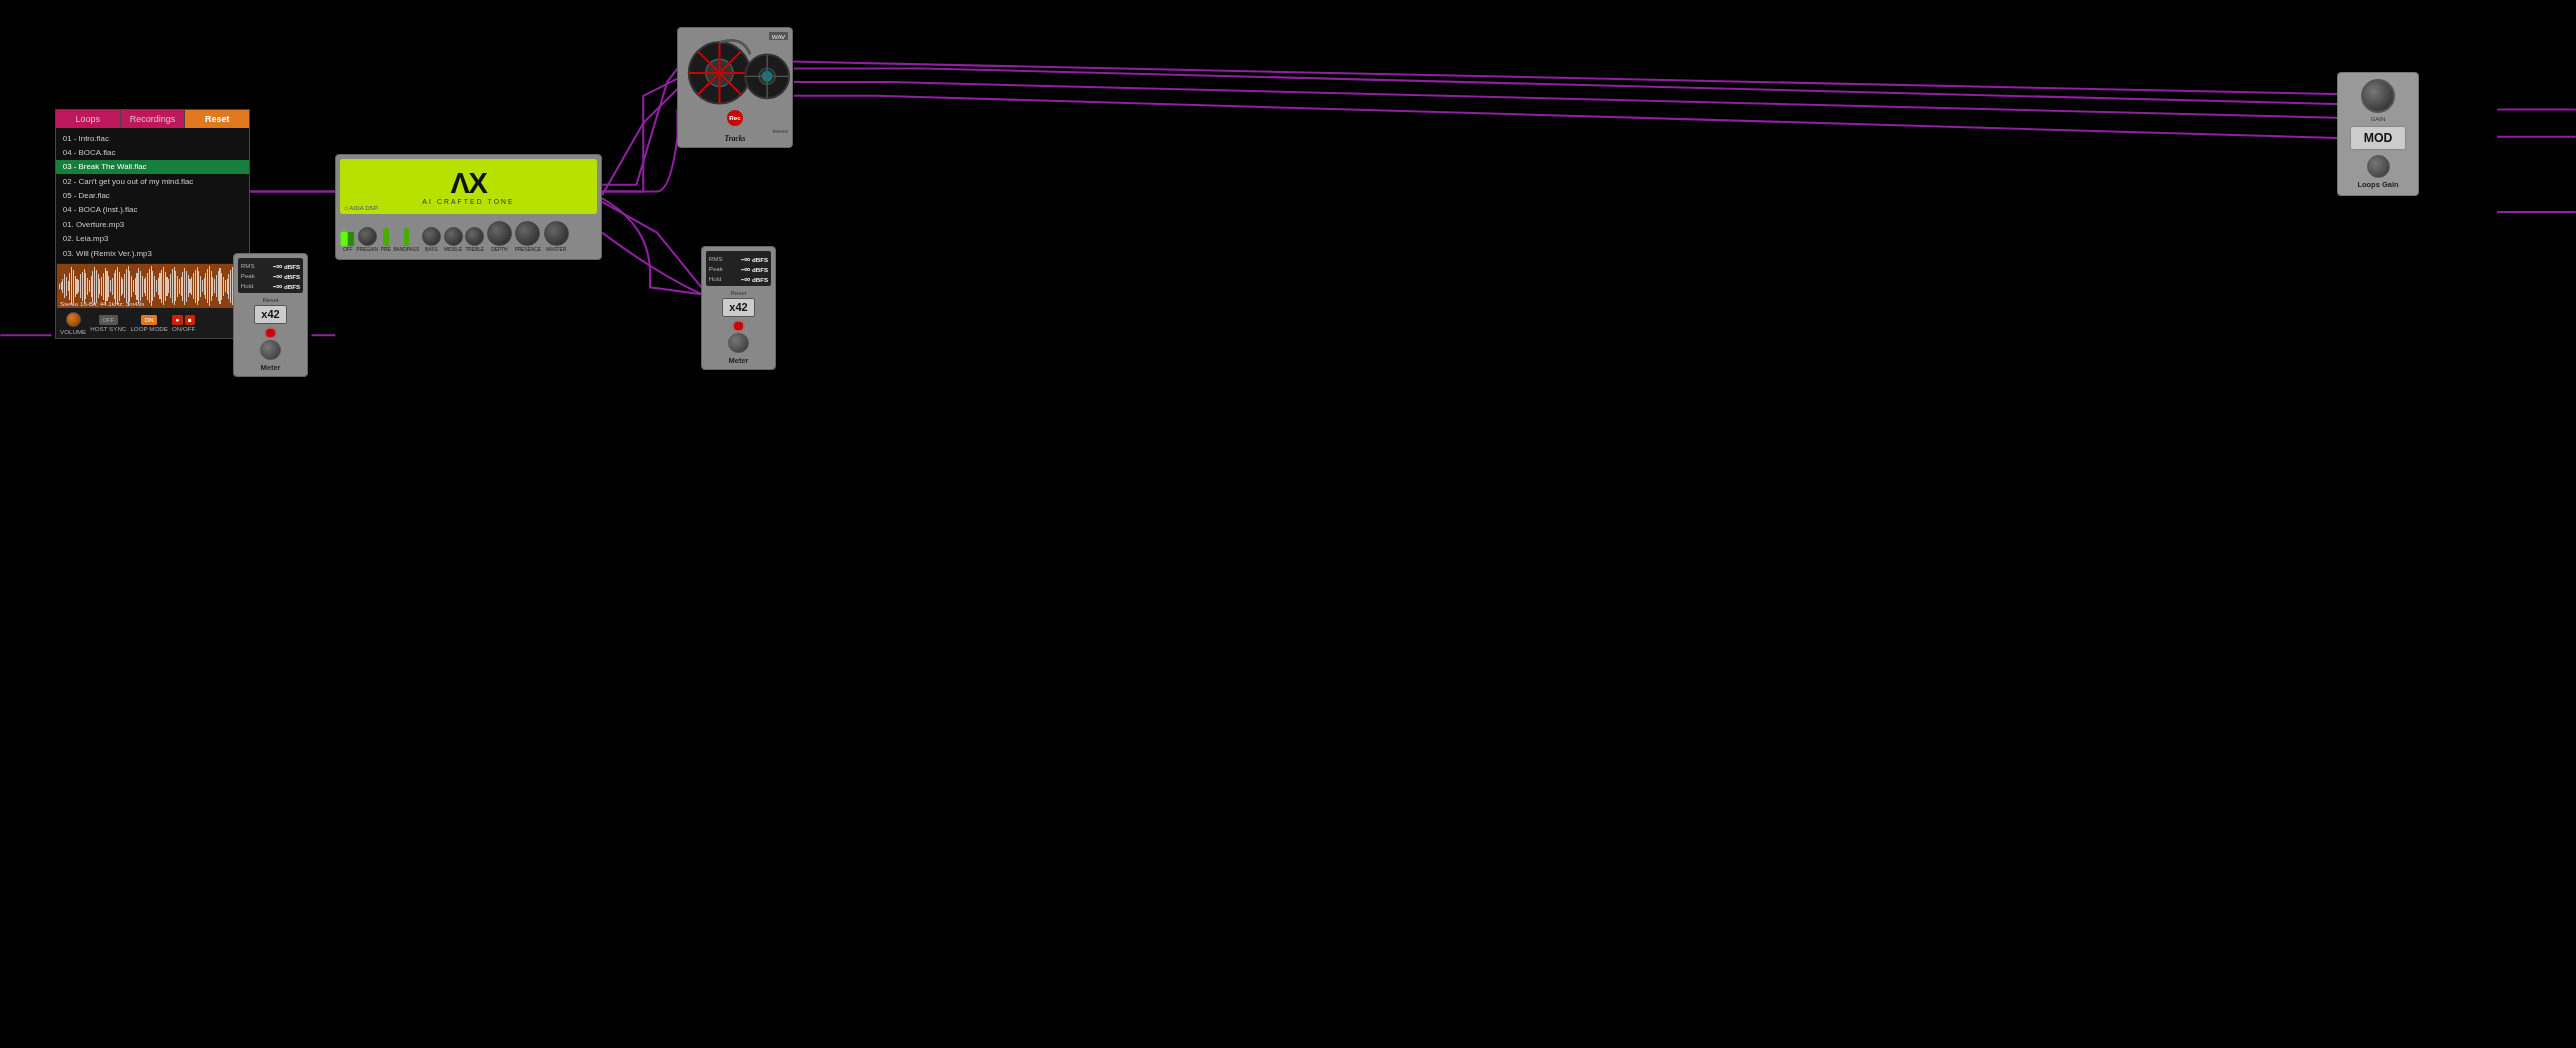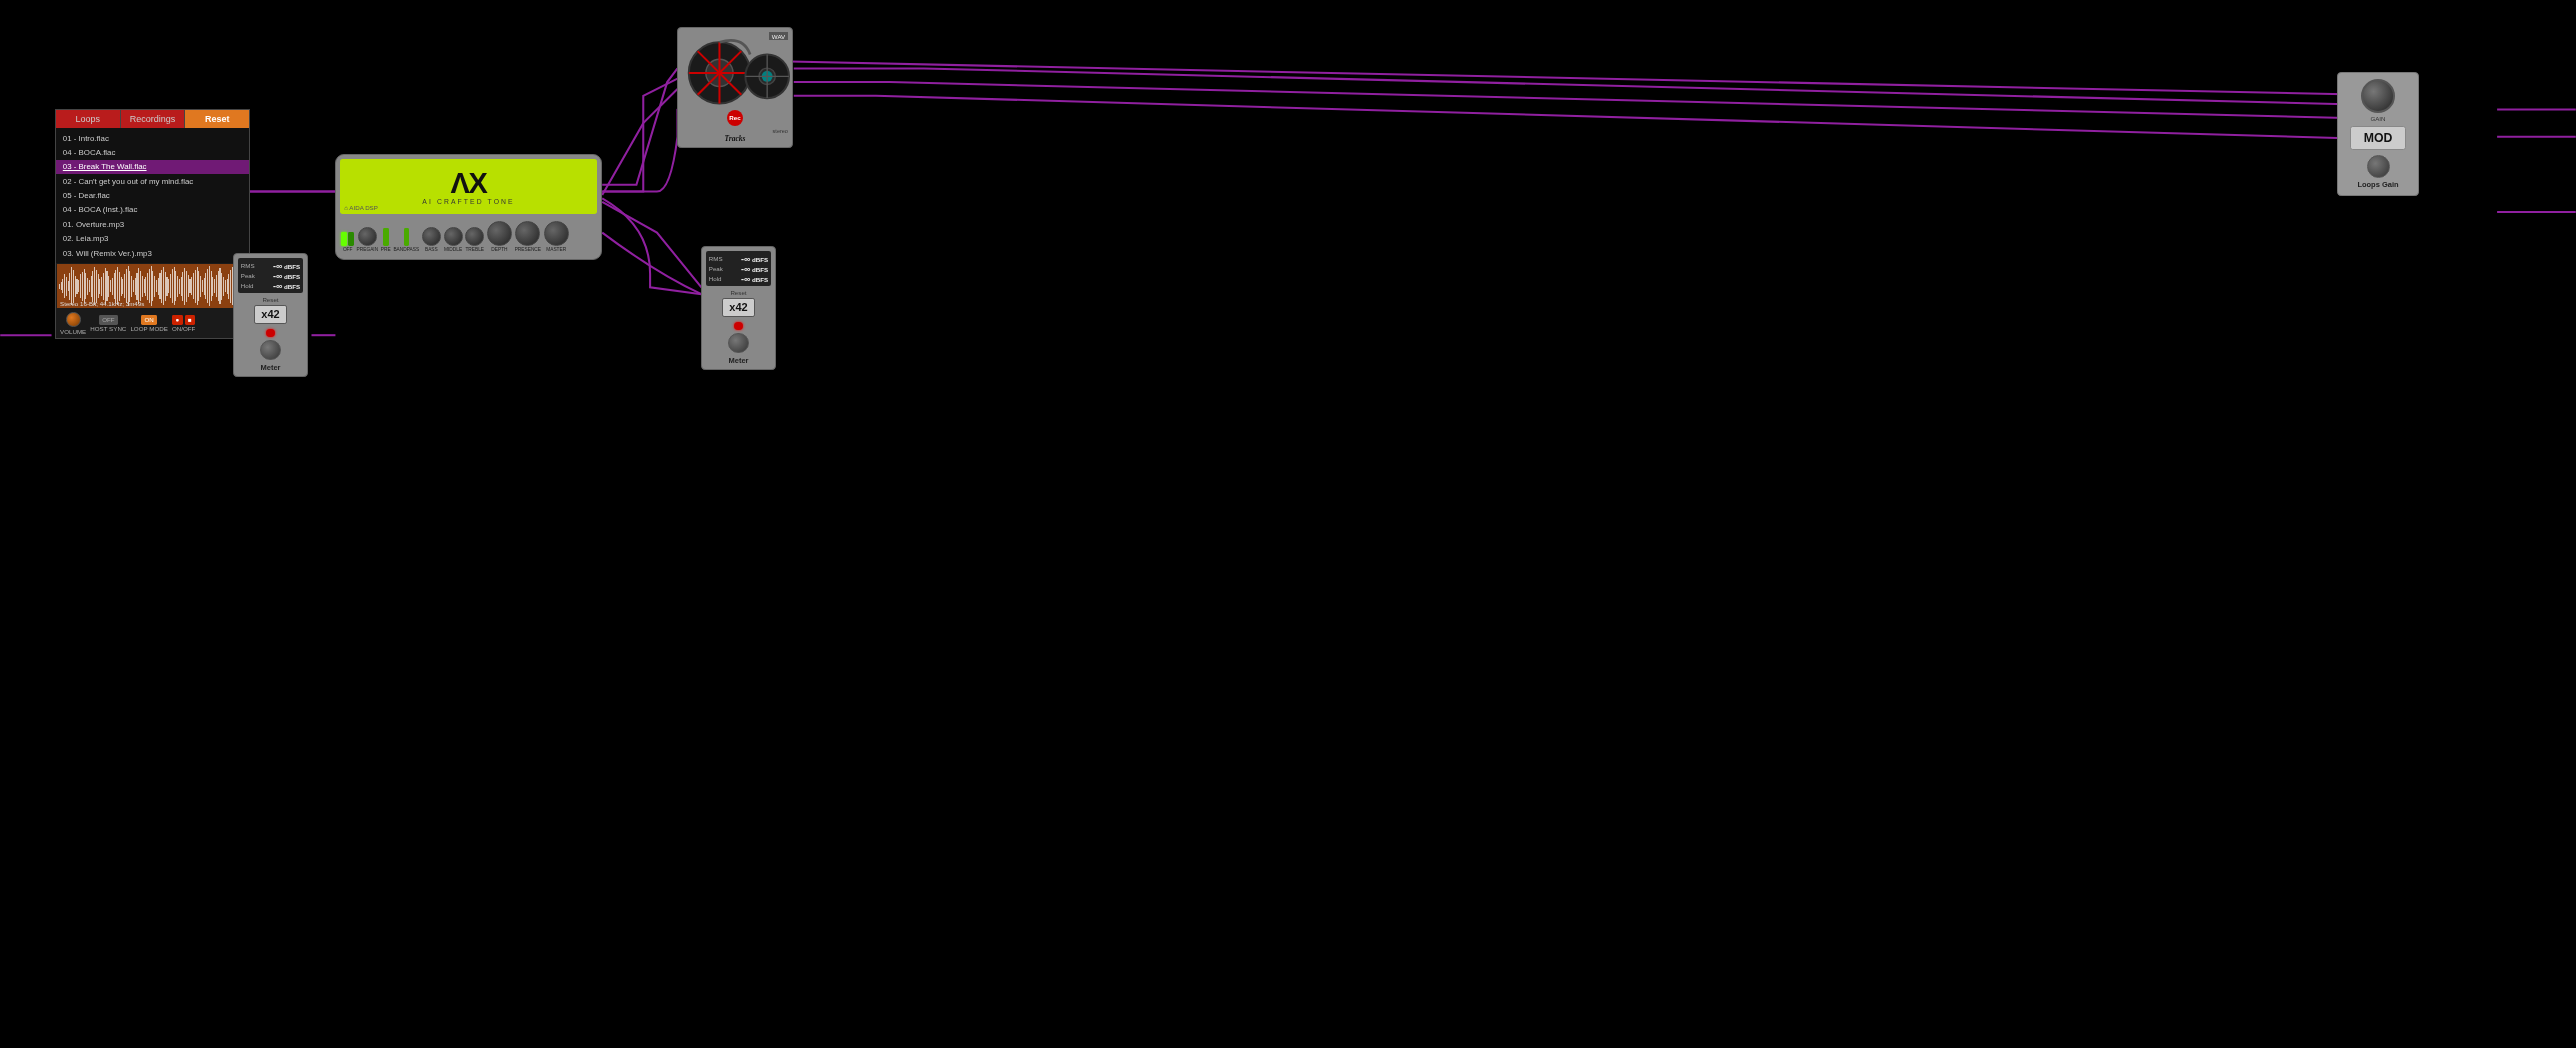--- a/index.html
+++ b/index.html
@@ -26,21 +26,21 @@
       position: absolute;
       left: 55px;
       top: 109px;
       width: 195px;
       background: #1a1a1a;
       border: 0.7px solid #444;
       z-index: 10;
     }
     .tab-bar {
       display: flex;
-      background: #b91c1c;
+      background: #be185d;
     }
     .tab {
       flex: 1;
       padding: 4.1px 0;
       text-align: center;
       font-size: 9px;
       color: #ccc;
       cursor: pointer;
       border-right: 0.7px solid #444;
     }
@@ -55,23 +55,22 @@
       padding: 2.7px 0;
     }
     .file-item {
       padding: 2.7px 6.8px;
       font-size: 7.9px;
       color: #ccc;
       cursor: pointer;
       white-space: nowrap;
     }
     .file-item.selected {
-      background: #701a75;
+      background: #15803d;
       color: #fff;
-      text-decoration: underline;
     }
     .waveform-area {
       background: #8b4010;
       height: 44px;
       margin: 1.4px;
       position: relative;
       overflow: hidden;
     }
     .waveform-bars {
       display: flex;
@@ -134,21 +133,21 @@
     }
 
     
     .aida-pedal {
       position: absolute;
       left: 335px;
       top: 154px;
       width: 267px;
       background: #888;
       border: 1.4px solid #666;
-      border-radius: 9px;
+      border-radius: 4px;
       z-index: 10;
       padding: 4.1px;
     }
     .aida-display {
       background: #b8e000;
       border-radius: 2.7px;
       padding: 6.8px;
       margin-bottom: 4.1px;
       text-align: center;
       height: 55px;

